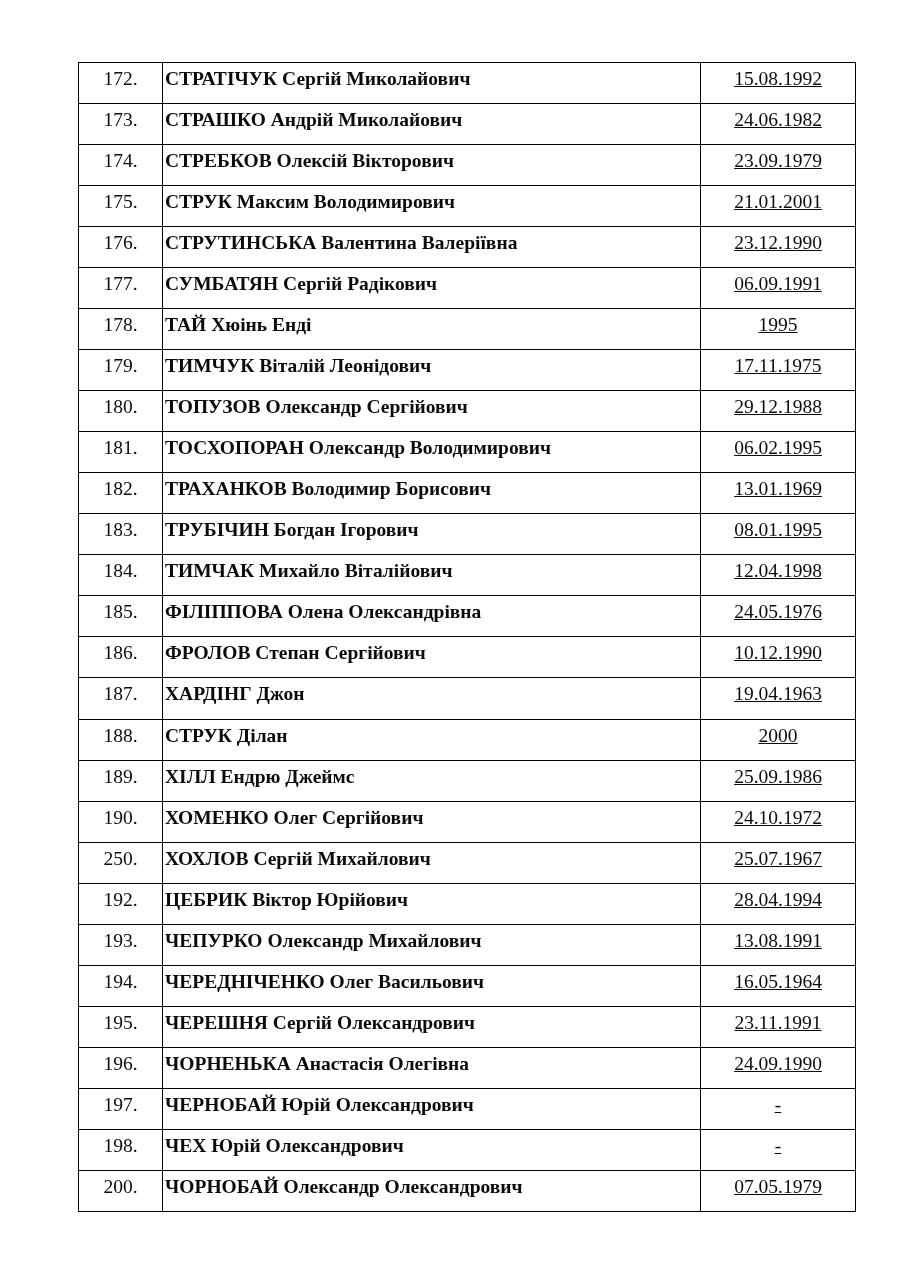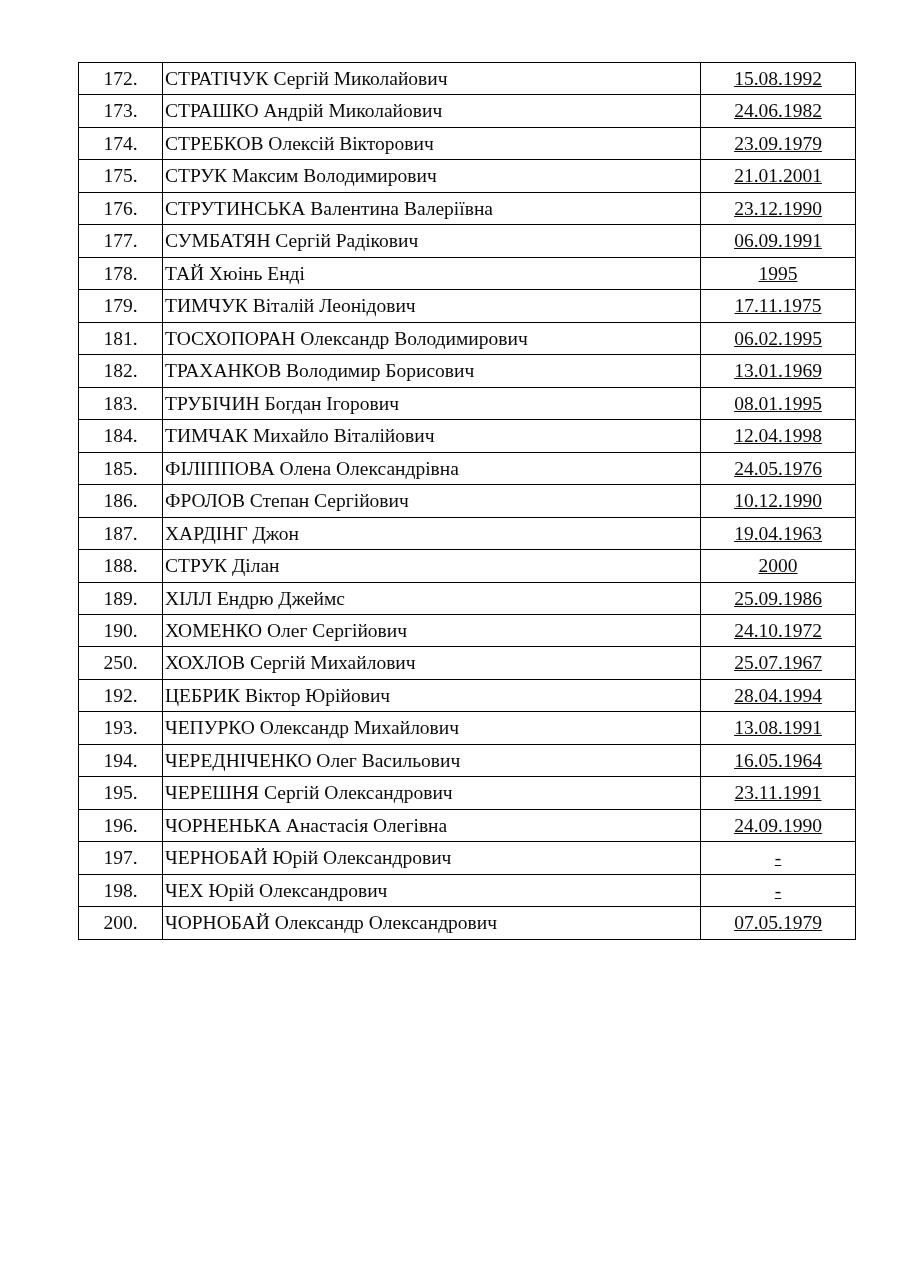--- a/index.html
+++ b/index.html
@@ -14,41 +14,42 @@
     background: #ffffff;
     font-family: "Liberation Serif", "DejaVu Serif", serif;
     color: #000000;
     overflow: hidden;
   }
   table.list-table {
     position: absolute;
     left: 78px;
     top: 62px;
     width: 777px;
-    height: 878px;
+    height: 1150px;
     border-collapse: collapse;
     table-layout: fixed;
     padding-left: 46px;
   }
   table.list-table td {
     border: 1.5px solid #000000;
     font-size: 19.5px;
     line-height: 24px;
     vertical-align: top;
     padding: 4px 2px 0 2px;
     color: #0b0b0b;
     overflow: hidden;
     white-space: nowrap;
   }
   td.cell-number {
     text-align: center;
   }
   td.cell-name {
     text-align: left;
     padding-left: 9px;
+    font-weight: bold;
   }
   td.cell-dob {
     text-align: center;
     text-decoration: underline;
   }
 </style>
 </head>
 <body>
 
 <div class="page">
@@ -93,20 +94,25 @@
           <td class="cell-number">178.</td>
           <td class="cell-name">ТАЙ Хюінь Енді</td>
           <td class="cell-dob">1995</td>
         </tr>
         <tr>
           <td class="cell-number">179.</td>
           <td class="cell-name">ТИМЧУК Віталій Леонідович</td>
           <td class="cell-dob">17.11.1975</td>
         </tr>
         <tr>
+          <td class="cell-number">180.</td>
+          <td class="cell-name">ТОПУЗОВ Олександр Сергійович</td>
+          <td class="cell-dob">29.12.1988</td>
+        </tr>
+        <tr>
           <td class="cell-number">181.</td>
           <td class="cell-name">ТОСХОПОРАН Олександр Володимирович</td>
           <td class="cell-dob">06.02.1995</td>
         </tr>
         <tr>
           <td class="cell-number">182.</td>
           <td class="cell-name">ТРАХАНКОВ Володимир Борисович</td>
           <td class="cell-dob">13.01.1969</td>
         </tr>
         <tr>

